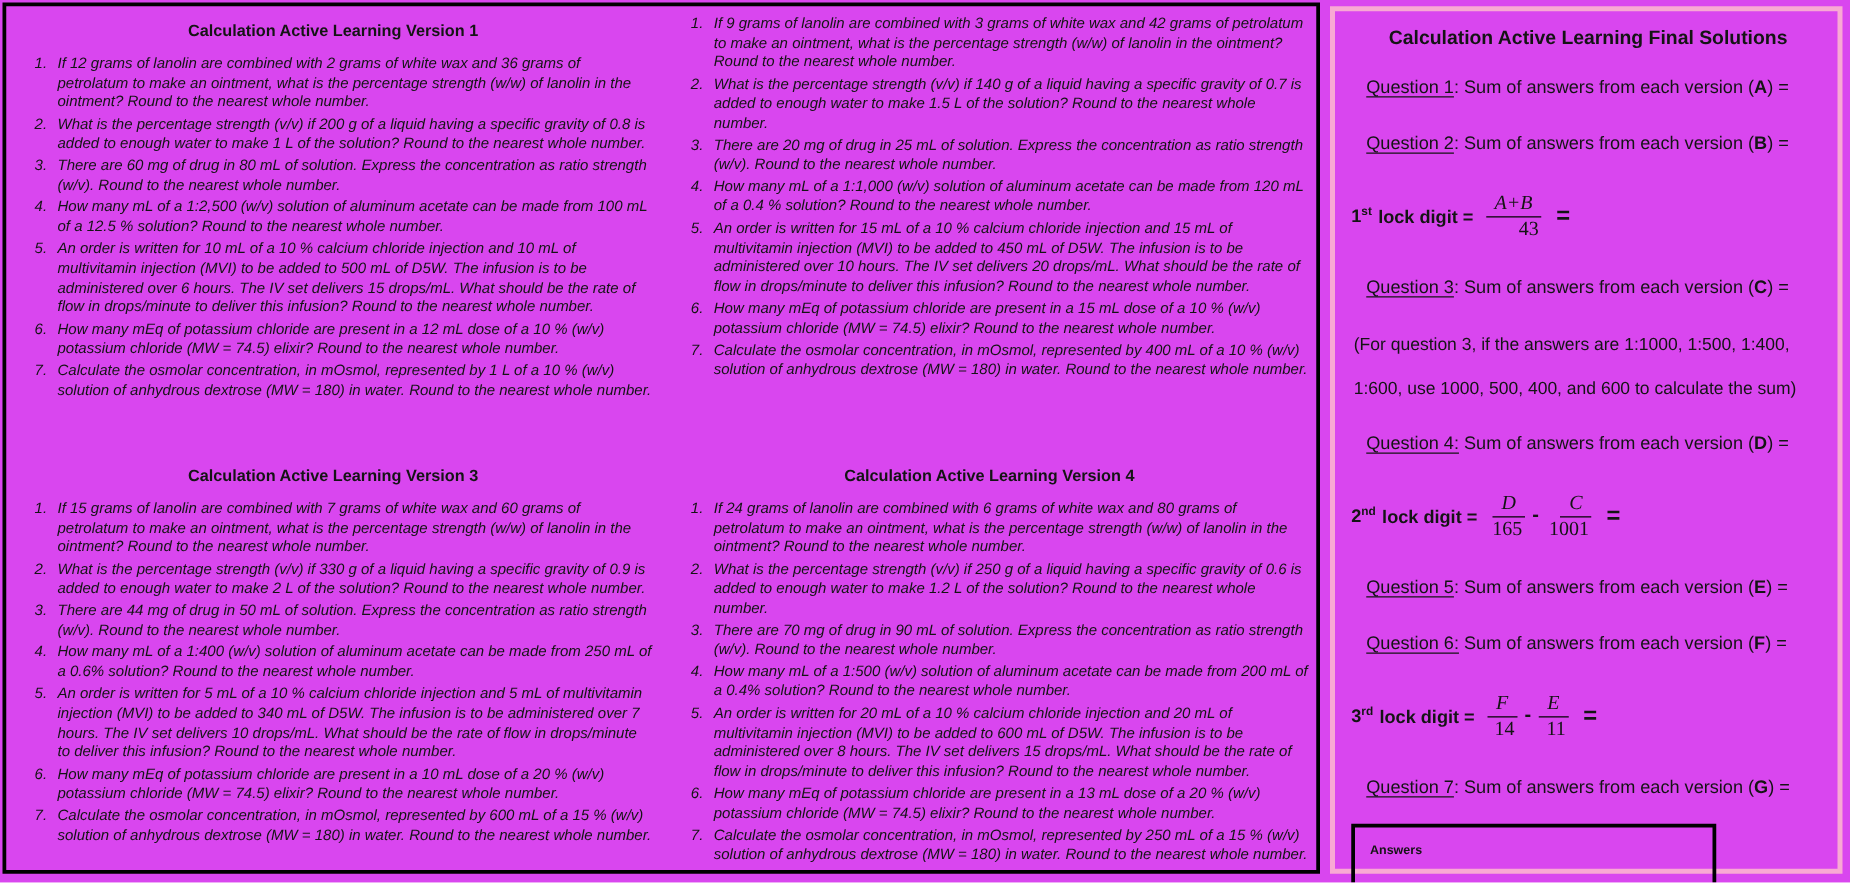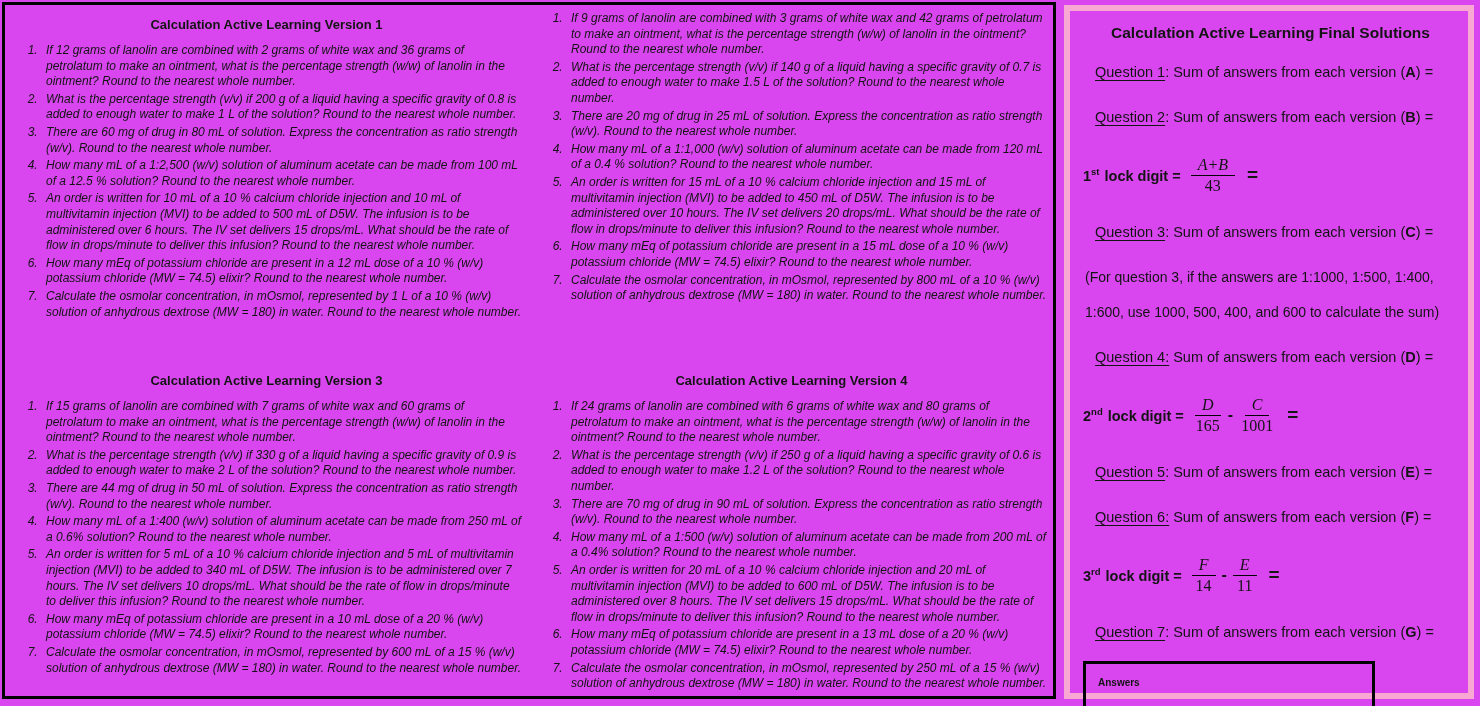--- a/index.html
+++ b/index.html
@@ -11,31 +11,31 @@
             border:3px solid #000;box-sizing:border-box;
             display:grid;grid-template-columns:1fr 1fr;grid-template-rows:356px 1fr;
             column-gap:14px;padding:6px 6px 4px 6px;}
   .version{min-width:0;}
   .v-title{text-align:center;font-weight:bold;font-size:13px;margin:6px 0 11px 0;}
   .version ol{margin:0;padding-left:30px;font-size:12px;line-height:1.3;font-style:italic;}
   .version li{padding-left:5px;margin-bottom:2px;}
 
   
   .right-box{position:absolute;left:1064px;top:5px;width:410px;height:694px;
-             border:6px solid #f9a8d4;box-sizing:border-box;padding:4px 10px 6px 13px;}
+             border:4px solid #f9a8d4;box-sizing:border-box;padding:4px 10px 6px 13px;}
   .f-title{font-size:15.5px;font-weight:bold;text-align:center;margin:7px 0 2px 0;line-height:22px;}
   .qline{font-size:14.5px;line-height:33px;margin:12px;white-space:nowrap;}
   .u{text-decoration:underline;text-underline-offset:2.5px;}
   .qline b{font-weight:bold;}
   .note{font-size:14px;line-height:33px;margin:2px;white-space:nowrap;}
 
   .lockline{display:flex;align-items:center;height:58px;margin:0;font-size:14.5px;font-weight:bold;}
   .lockname sup{font-size:9.5px;}
   .lockname .lbl{margin-left:5px;margin-right:6px;}
-  .frac{display:inline-flex;flex-direction:column;align-items:center;
+  .frac{display:inline-flex;flex-direction:column;align-items:flex-end;
         font-family:"Liberation Serif",serif;font-weight:normal;font-size:16px;
         line-height:1.12;margin:0 4px;}
   .frac .fn{font-style:italic;padding:0 7px 1px 7px;border-bottom:1.5px solid #000;}
   .frac .fd{font-style:normal;padding:1px 2px 0 2px;}
   .minus{font-weight:bold;font-size:16px;margin:0 2px;}
   .meq{font-weight:bold;font-size:19px;margin-left:8px;}
 
   
   .answers-box{margin-top:6px;width:292px;border:3px solid #000;box-sizing:border-box;
                padding:3px 12px 8px 12px;}
@@ -64,21 +64,21 @@
     </div>
 
     <div class="version">
       <ol>
         <li>If 9 grams of lanolin are combined with 3 grams of white wax and 42 grams of petrolatum to make an ointment, what is the percentage strength (w/w) of lanolin in the ointment? Round to the nearest whole number.</li>
         <li>What is the percentage strength (v/v) if 140 g of a liquid having a specific gravity of 0.7 is added to enough water to make 1.5 L of the solution? Round to the nearest whole number.</li>
         <li>There are 20 mg of drug in 25 mL of solution. Express the concentration as ratio strength (w/v). Round to the nearest whole number.</li>
         <li>How many mL of a 1:1,000 (w/v) solution of aluminum acetate can be made from 120 mL of a 0.4 % solution? Round to the nearest whole number.</li>
         <li>An order is written for 15 mL of a 10 % calcium chloride injection and 15 mL of multivitamin injection (MVI) to be added to 450 mL of D5W. The infusion is to be administered over 10 hours. The IV set delivers 20 drops/mL. What should be the rate of flow in drops/minute to deliver this infusion? Round to the nearest whole number.</li>
         <li>How many mEq of potassium chloride are present in a 15 mL dose of a 10 % (w/v) potassium chloride (MW = 74.5) elixir? Round to the nearest whole number.</li>
-        <li>Calculate the osmolar concentration, in mOsmol, represented by 800 mL of a 10 % (w/v) solution of anhydrous dextrose (MW = 180) in water. Round to the nearest whole number.</li>
+        <li>Calculate the osmolar concentration, in mOsmol, represented by 400 mL of a 10 % (w/v) solution of anhydrous dextrose (MW = 180) in water. Round to the nearest whole number.</li>
       </ol>
     </div>
 
     <div class="version">
       <div class="v-title">Calculation Active Learning Version 3</div>
       <ol>
         <li>If 15 grams of lanolin are combined with 7 grams of white wax and 60 grams of petrolatum to make an ointment, what is the percentage strength (w/w) of lanolin in the ointment? Round to the nearest whole number.</li>
         <li>What is the percentage strength (v/v) if 330 g of a liquid having a specific gravity of 0.9 is added to enough water to make 2 L of the solution? Round to the nearest whole number.</li>
         <li>There are 44 mg of drug in 50 mL of solution. Express the concentration as ratio strength (w/v). Round to the nearest whole number.</li>
         <li>How many mL of a 1:400 (w/v) solution of aluminum acetate can be made from 250 mL of a 0.6% solution? Round to the nearest whole number.</li>

